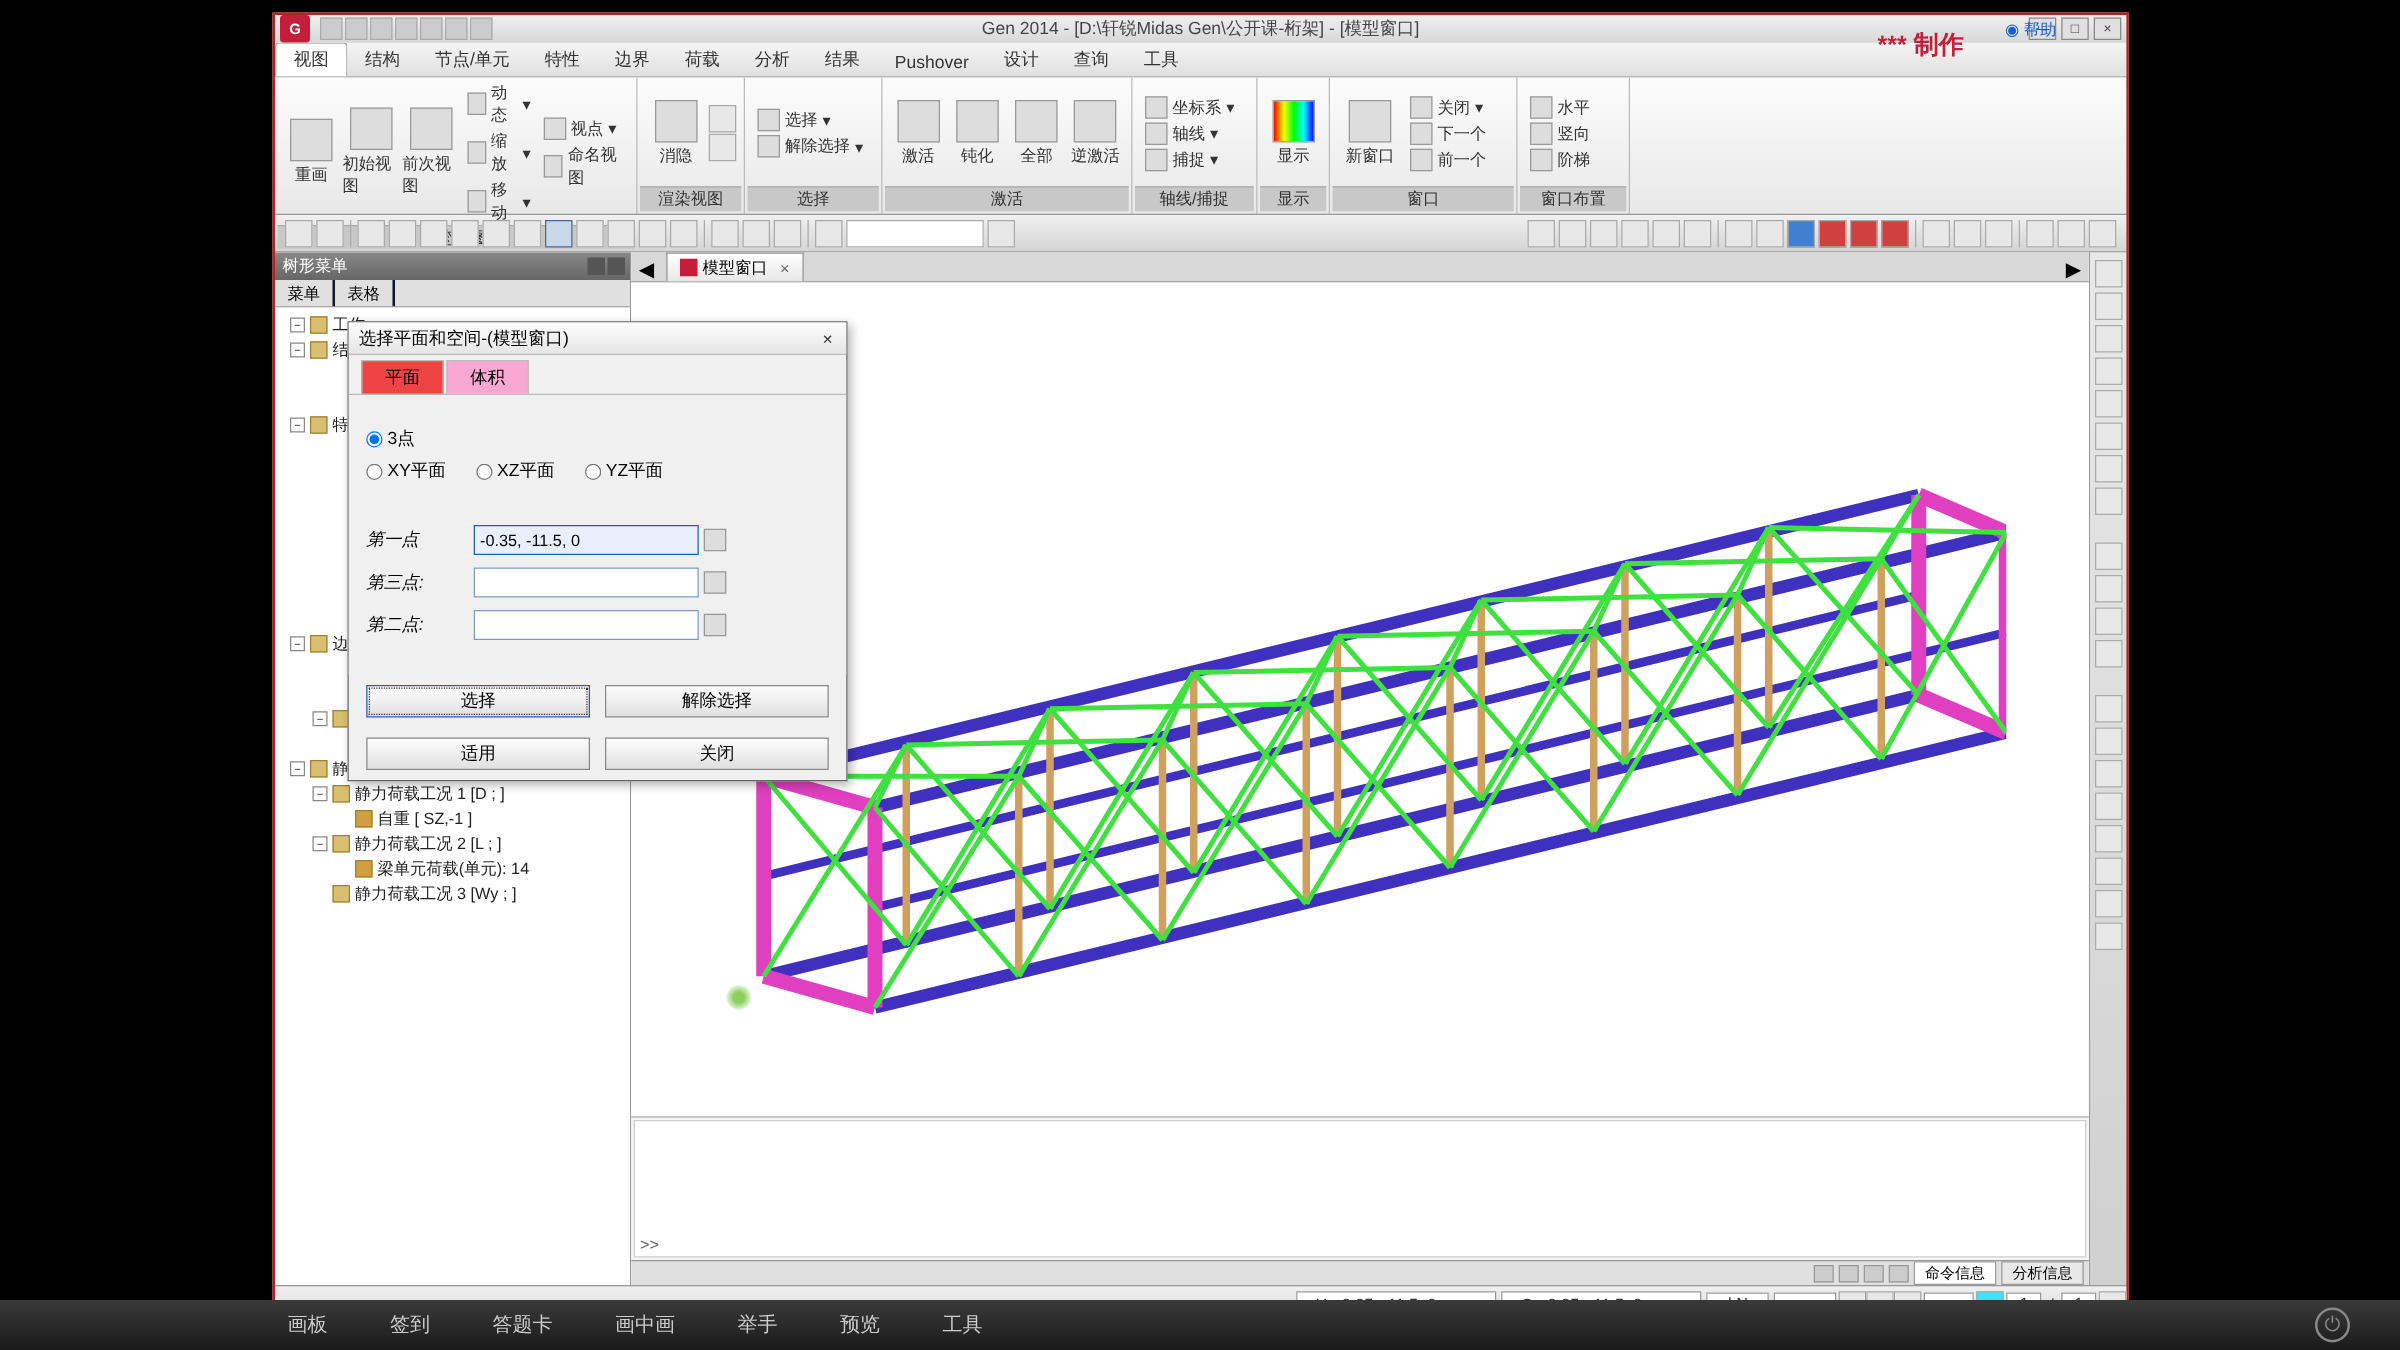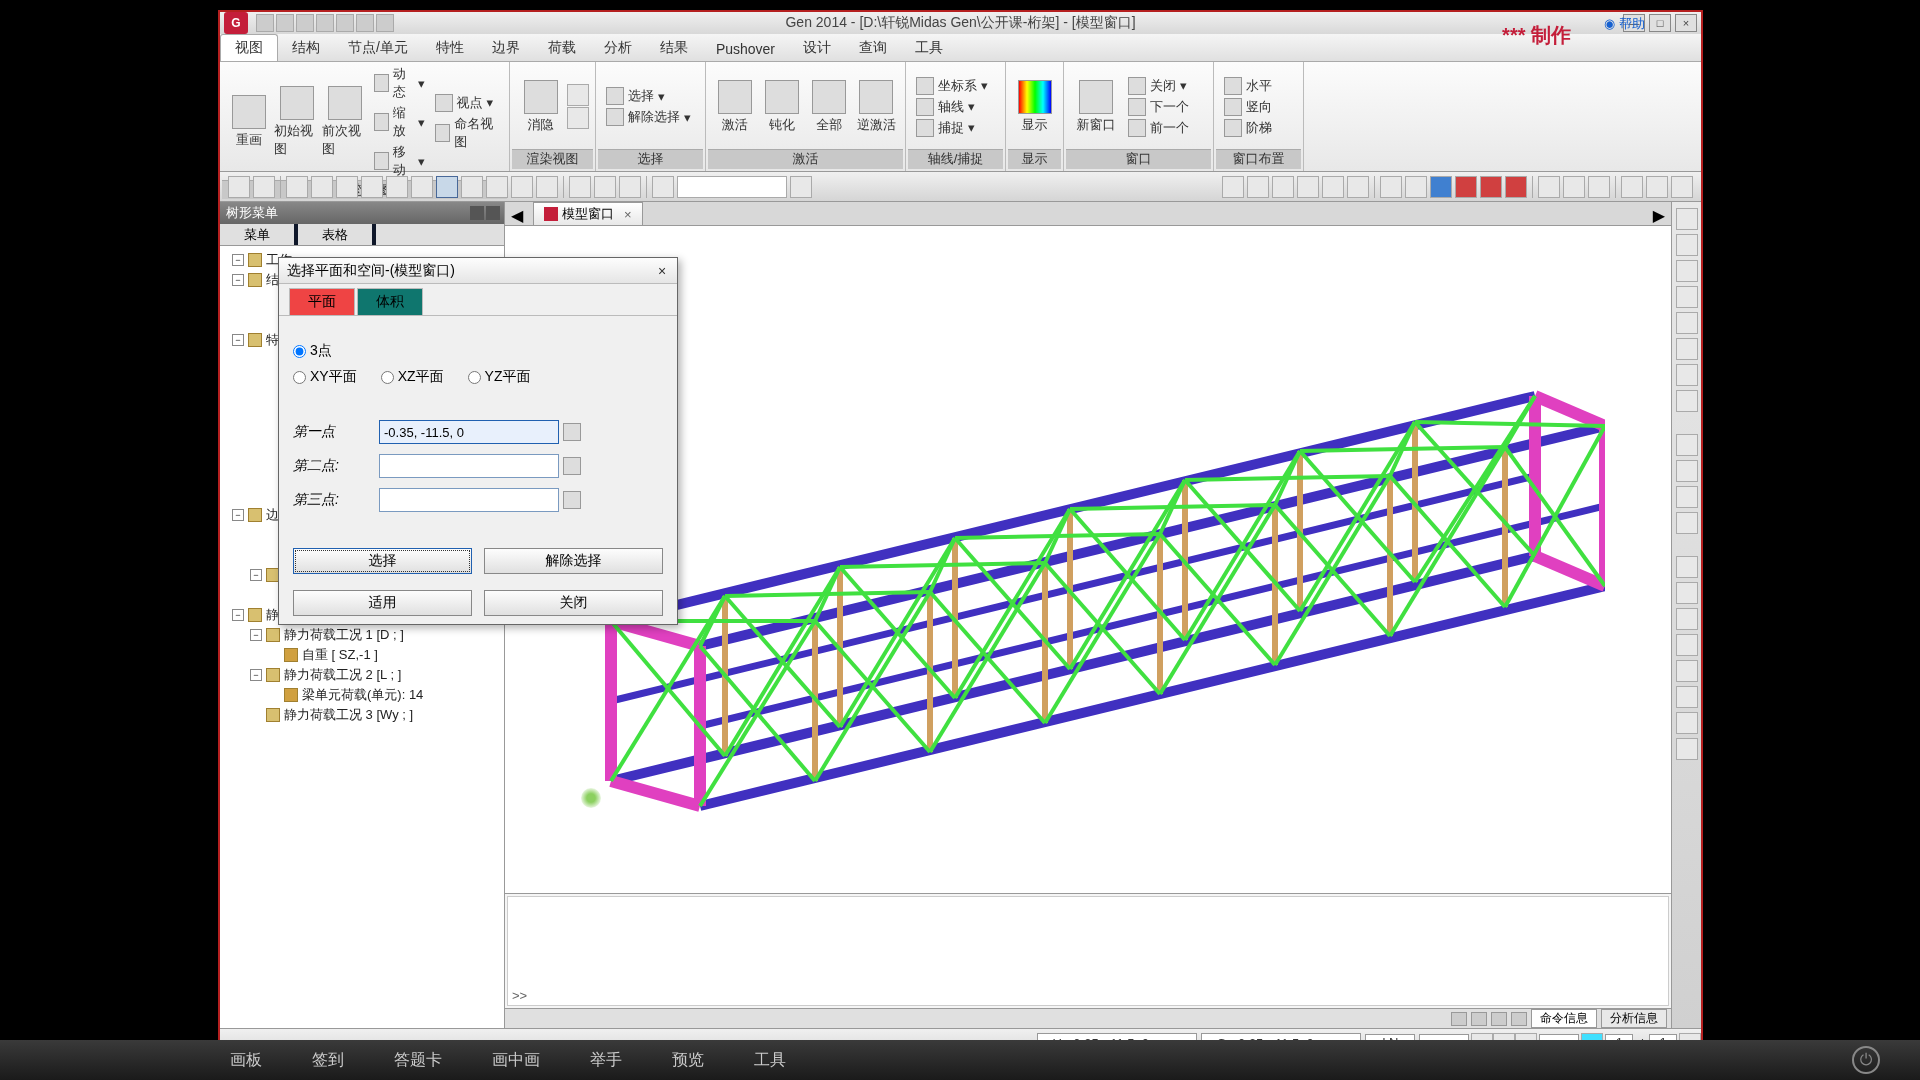--- a/index.html
+++ b/index.html
@@ -30,21 +30,21 @@
 .tb-btn { width: 22px; height: 22px; background: #e8e8e8; border: 1px solid #aaa; cursor: pointer; }
 .tb-btn.active { background: #c8d8e8; border-color: #486898; }
 .tb-sep { width: 1px; height: 22px; background: #aaa; margin: 0 2px; }
 .tb-combo { width: 110px; height: 22px; background: #fff; border: 1px solid #aaa; }
 .main-area { display: flex; height: calc(100% - 22px - 28px - 110px - 30px - 30px); }
 .tree-panel { width: 285px; background: #f0f0f0; border-right: 1px solid #999; display: flex; flex-direction: column; }
 .tree-header { height: 22px; background: linear-gradient(#888,#666); color: #fff; font-size: 13px; display: flex; align-items: center; padding: 0 6px; position: relative; }
 .tree-header .ctrls { position: absolute; right: 4px; display: flex; gap: 2px; }
 .tree-header .ctrls span { width: 14px; height: 14px; background: #555; }
 .tree-tabs { height: 22px; background: #e0e0e0; display: flex; font-size: 13px; border-bottom: 1px solid #999; }
-.tree-tabs span { padding: 2px 24px; border-right: 4px solid #0f172a; }
+.tree-tabs span { padding: 2px 10px; border-right: 2px solid #0f172a; }
 .tree-body { flex: 1; background: #fff; overflow: hidden; position: relative; font-size: 13px; color: #222; }
 .tree-body .row { padding: 1px 0 1px 22px; white-space: nowrap; display: flex; align-items: center; gap: 4px; }
 .tree-body .row .exp { width: 12px; height: 12px; border: 1px solid #888; display: inline-flex; align-items: center; justify-content: center; font-size: 9px; margin-left: -16px; }
 .tree-body .row .ico2 { width: 14px; height: 14px; background: #d8c070; border: 1px solid #a08030; }
 .viewport { flex: 1; position: relative; background: #fff; display: flex; flex-direction: column; }
 .view-tabs { height: 24px; background: #d8d8d8; display: flex; align-items: flex-end; padding-left: 28px; border-bottom: 1px solid #999; position: relative; }
 .view-tab { background: linear-gradient(#fff,#e8e8e8); border: 1px solid #999; border-bottom: none; padding: 2px 10px; font-size: 13px; display: flex; align-items: center; gap: 4px; }
 .view-tab .ico3 { width: 14px; height: 14px; background: #c41e3a; }
 .view-tab .close { margin-left: 6px; color: #666; cursor: pointer; }
 .view-canvas { flex: 1; background: #fff; position: relative; overflow: hidden; }
@@ -546,21 +546,21 @@
     <div class="tb-btn"></div>
   </div>
 
   <div class="dialog">
     <div class="dialog-title">
       <span>选择平面和空间-(模型窗口)</span>
       <div class="dialog-close">×</div>
     </div>
     <div class="dialog-tabs">
       <div class="dtab">平面</div>
-      <div class="dtab" style="background:#0f766e">体积</div>
+      <div class="dtab" style="background:#f9a8d4">体积</div>
     </div>
     <div class="dialog-body">
       <div class="radio-row">
         <label>
             <input type="radio" checked="" style=""> 
             <span>3点</span>
           </label>
       </div>
       <div class="radio-row">
         <label>
@@ -576,26 +576,26 @@
             <span>YZ平面</span>
           </label>
       </div>
       <div style="height:16px"></div>
       <div class="field-row">
         <div class="lbl">第一点</div>
         <input class="hl" value="-0.35, -11.5, 0" style="">
         <div class="unit"></div>
       </div>
       <div class="field-row">
-        <div class="lbl">第二点:</div>
+        <div class="lbl">第三点:</div>
         <input value="" style="">
         <div class="unit"></div>
       </div>
       <div class="field-row">
-        <div class="lbl">第三点:</div>
+        <div class="lbl">第二点:</div>
         <input value="" style="">
         <div class="unit"></div>
       </div>
     </div>
     <div class="dialog-btns">
       <button class="half sel">选择</button>
       <button class="half">解除选择</button>
     </div>
     <div class="dialog-btns">
       <button>适用</button>

